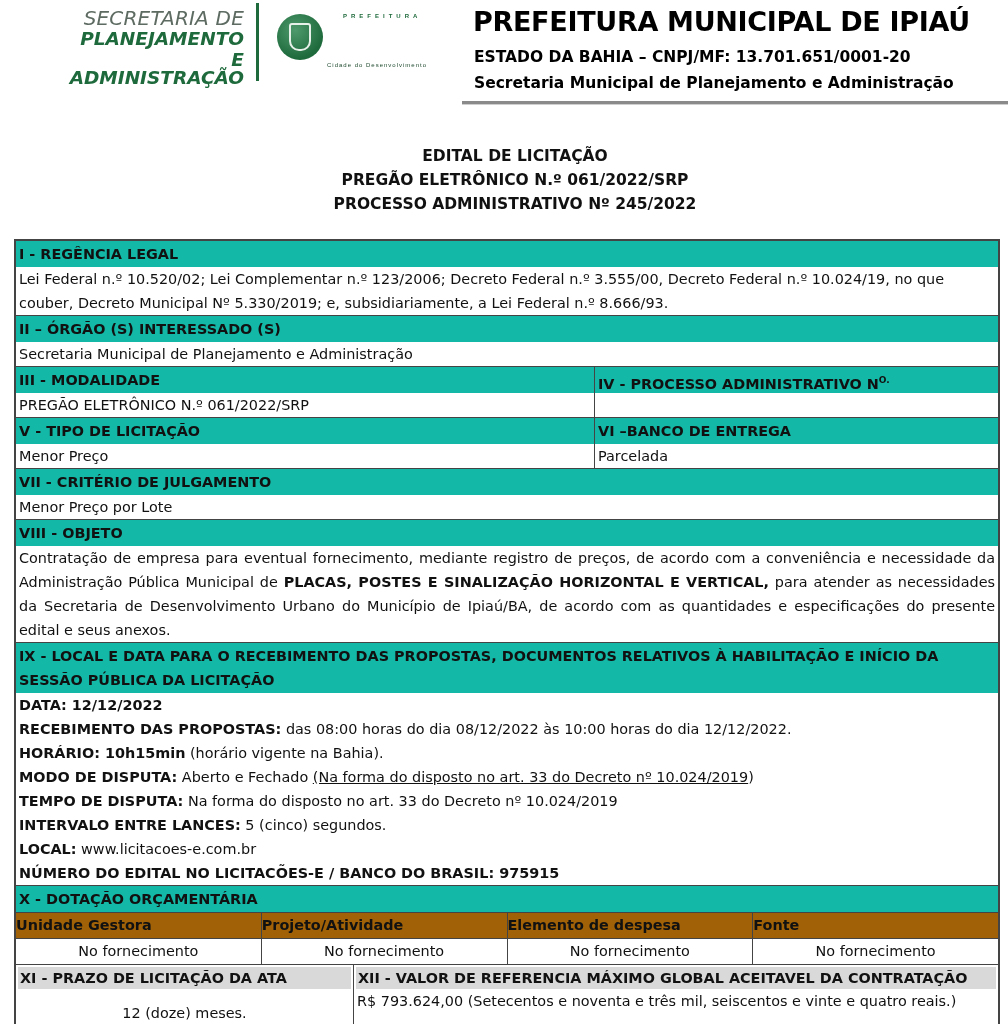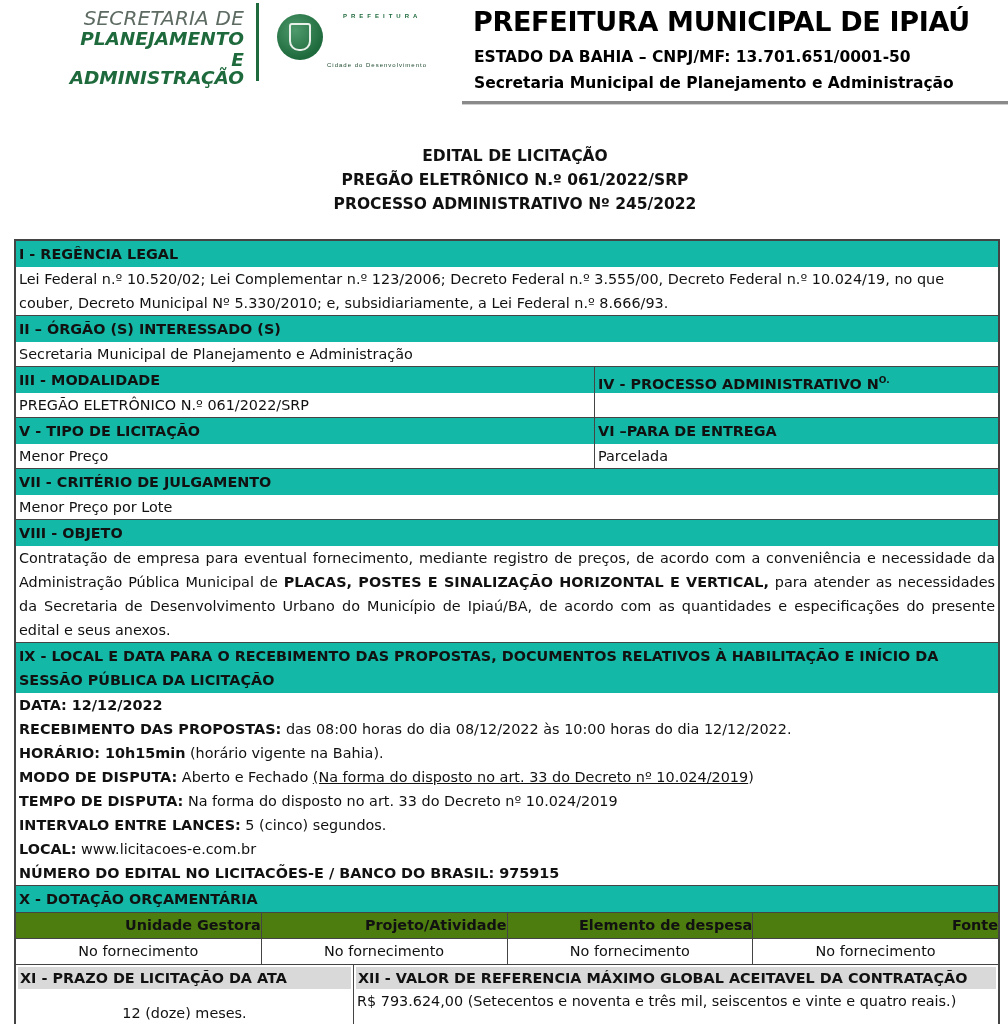--- a/index.html
+++ b/index.html
@@ -32,21 +32,21 @@
   .cell { box-sizing: border-box; }
   .cell + .cell { border-left: 1.5px solid #444; }
   .hd { background: #14b8a6; font-weight: bold; padding: 1px 3px; height: 24px; line-height: 24px; white-space: nowrap; overflow: hidden; }
   .hd.multi { height: auto; white-space: normal; line-height: 24px; }
   .tx { padding: 0 3px; line-height: 24px; }
   .justify { text-align: justify; }
   .b { font-weight: bold; }
   .u { text-decoration: underline; }
   .center { text-align: center; }
   .grid4 .cell { flex: 1; }
-  .tbl-hd { background: #4d7c0f; font-weight: bold; text-align: right; height: 25px; line-height: 25px; }
+  .tbl-hd { background: #a16207; font-weight: bold; text-align: left; height: 25px; line-height: 25px; }
   .tbl-v { text-align: center; height: 25px; line-height: 25px; }
   .hd-inset { background: #d9d9d9; font-weight: bold; margin: 2px 2px 0 2px; height: 22px; line-height: 22px; padding-left: 2px; white-space: nowrap; overflow: hidden; }
 </style>
 </head>
 <body>
 
 <div class="header">
   <div class="sec-logo">
     <div class="l1">SECRETARIA DE</div>
     <div class="l2">PLANEJAMENTO</div>
@@ -54,37 +54,37 @@
   </div>
   <div class="vbar"></div>
   <div class="ip-logo">
     <div class="ip-emblem">
         <div class="shield"></div>
       </div>
     <div class="ip-pref">PREFEITURA</div>
     <div class="ip-sub">Cidade do Desenvolvimento</div>
   </div>
   <div class="pm-title">PREFEITURA MUNICIPAL DE IPIAÚ</div>
-  <div class="pm-line2">ESTADO DA BAHIA – CNPJ/MF: 13.701.651/0001-50</div>
+  <div class="pm-line2">ESTADO DA BAHIA – CNPJ/MF: 13.701.651/0001-20</div>
   <div class="pm-line3">Secretaria Municipal de Planejamento e Administração</div>
   <div class="hrule"></div>
 </div>
 
 <div class="titles">
   <div>EDITAL DE LICITAÇÃO</div>
   <div>PREGÃO ELETRÔNICO N.º 061/2022/SRP</div>
   <div>PROCESSO ADMINISTRATIVO Nº 245/2022</div>
 </div>
 
 <div class="doc">
 
   <div class="row">
     <div class="cell" style="flex:1">
       <div class="hd">I - REGÊNCIA LEGAL</div>
-      <div class="tx">Lei Federal n.º 10.520/02; Lei Complementar n.º 123/2006; Decreto Federal n.º 3.555/00, Decreto Federal n.º 10.024/19, no que couber, Decreto Municipal Nº 5.330/2010; e, subsidiariamente, a Lei Federal n.º 8.666/93.</div>
+      <div class="tx">Lei Federal n.º 10.520/02; Lei Complementar n.º 123/2006; Decreto Federal n.º 3.555/00, Decreto Federal n.º 10.024/19, no que couber, Decreto Municipal Nº 5.330/2019; e, subsidiariamente, a Lei Federal n.º 8.666/93.</div>
     </div>
   </div>
 
   <div class="row">
     <div class="cell" style="flex:1">
       <div class="hd">II – ÓRGÃO (S) INTERESSADO (S)</div>
       <div class="tx">Secretaria Municipal de Planejamento e Administração</div>
     </div>
   </div>
 
@@ -97,21 +97,21 @@
       <div class="hd"><span>IV - PROCESSO ADMINISTRATIVO N</span><sup style="font-size:9px">O.</sup></div>
     </div>
   </div>
 
   <div class="row">
     <div class="cell" style="width:578px">
       <div class="hd"> V - TIPO DE LICITAÇÃO</div>
       <div class="tx">Menor Preço</div>
     </div>
     <div class="cell" style="flex:1">
-      <div class="hd">VI –PARA DE ENTREGA</div>
+      <div class="hd">VI –BANCO DE ENTREGA</div>
       <div class="tx">Parcelada</div>
     </div>
   </div>
 
   <div class="row">
     <div class="cell" style="flex:1">
       <div class="hd">VII - CRITÉRIO DE JULGAMENTO</div>
       <div class="tx">Menor Preço por Lote</div>
     </div>
   </div>

